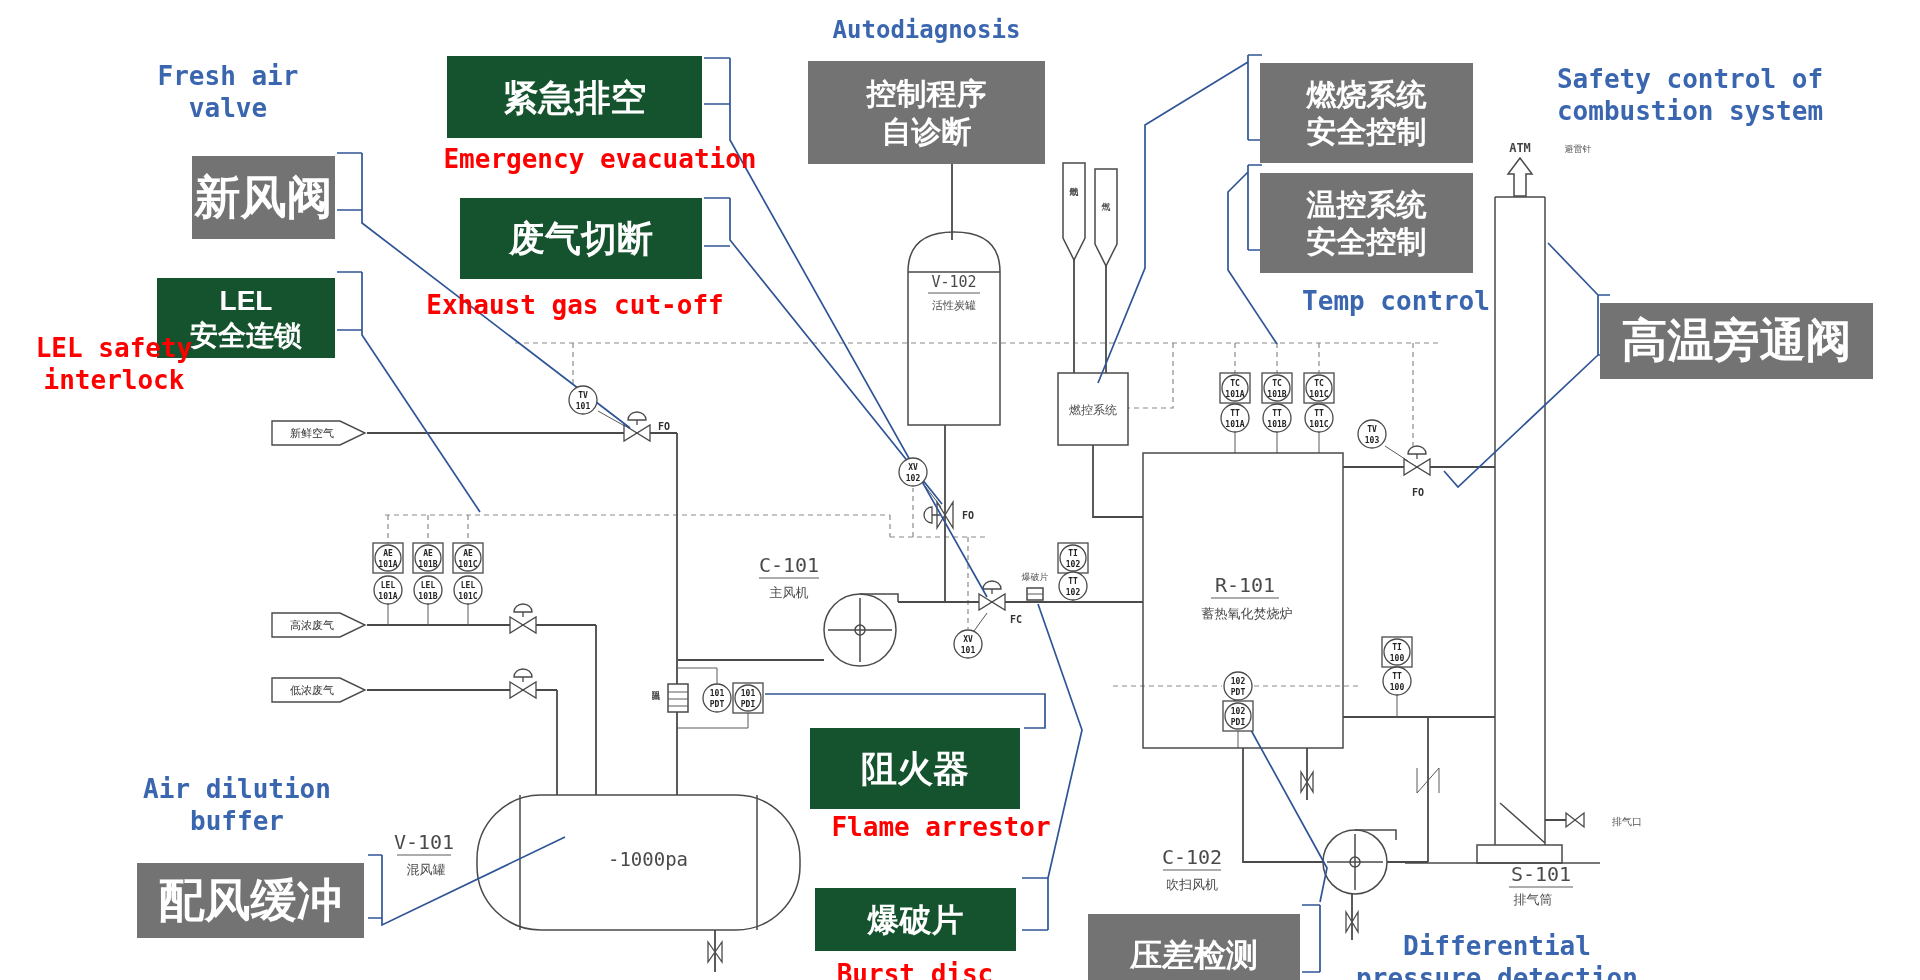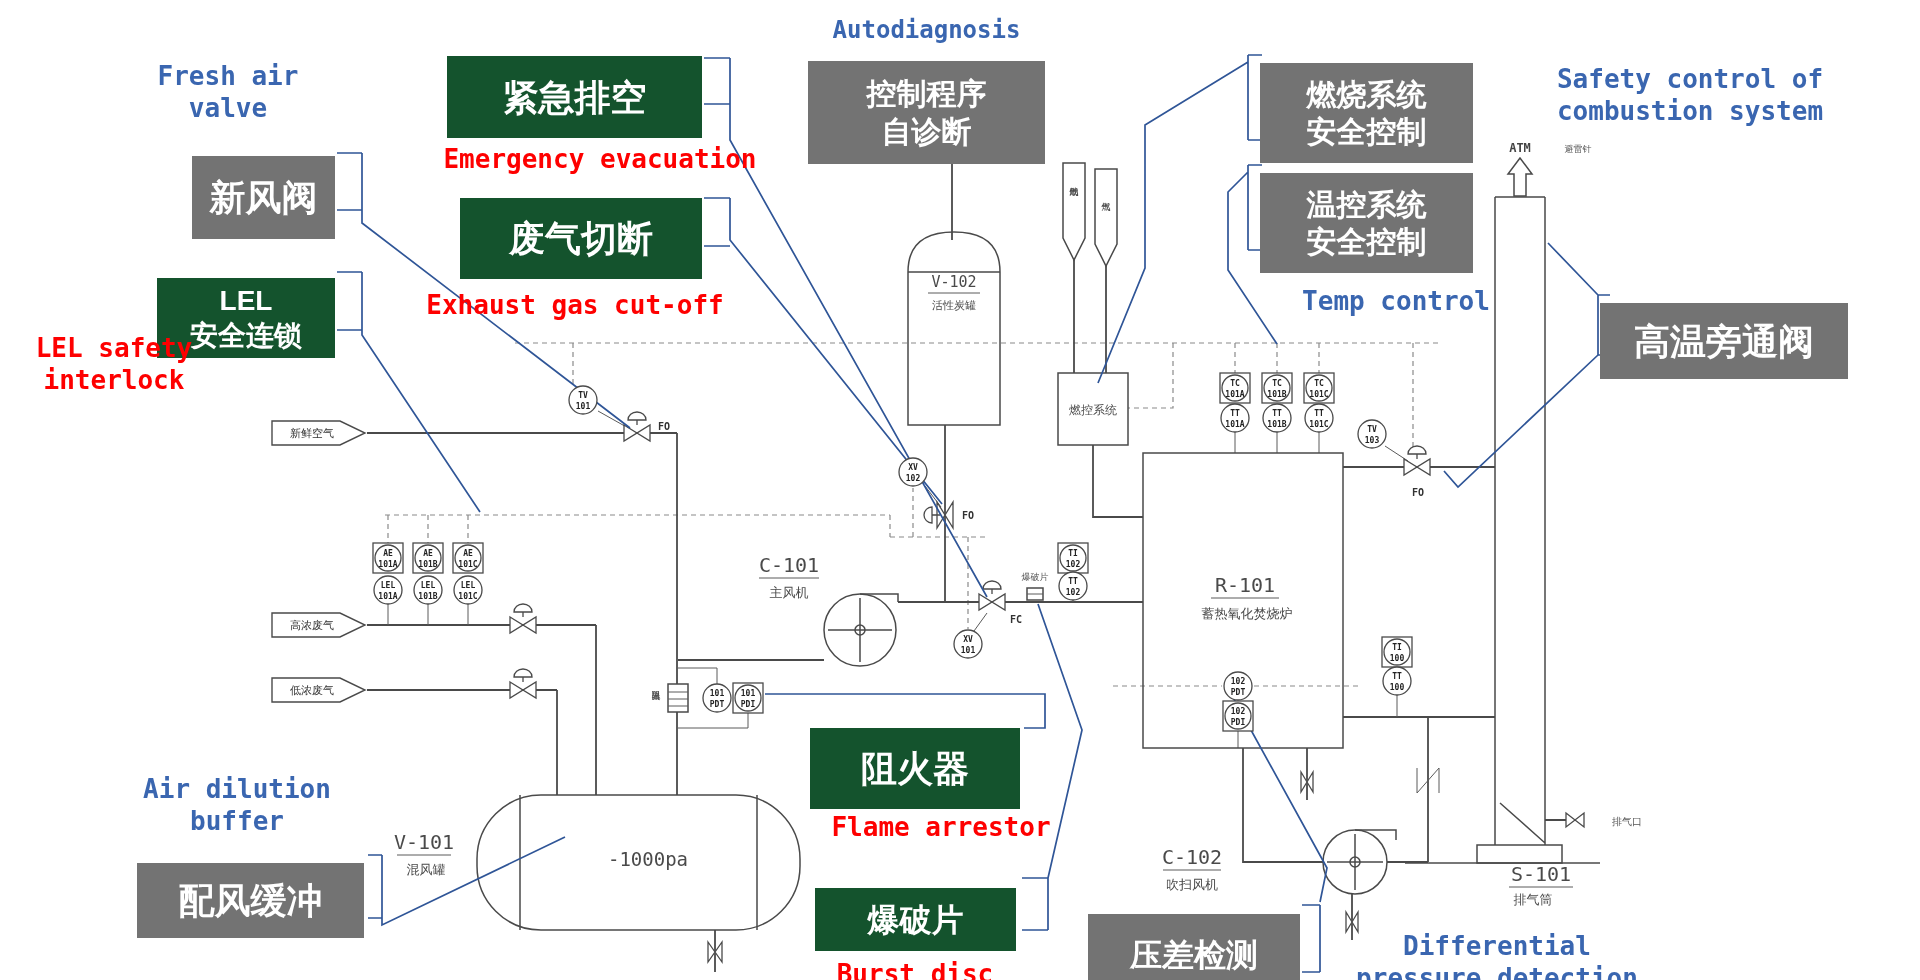--- a/index.html
+++ b/index.html
@@ -6,21 +6,21 @@
   .stage{position:relative;width:1920px;height:980px;background:#fff;overflow:hidden;
          font-family:"Liberation Sans",sans-serif;}
   .stage svg{position:absolute;left:0;top:0;}
   .co{position:absolute;display:flex;align-items:center;justify-content:center;
       text-align:center;white-space:pre-line;font-weight:bold;line-height:1.25;box-sizing:border-box;margin-top:16px;}
   .bluebox{background:#737373;color:#fff;font-family:"Liberation Sans",sans-serif;}
   .redbox{background:#14532d;color:#fff;font-family:"Liberation Sans",sans-serif;}
   .bluetext{color:#3A66B0;font-family:"DejaVu Sans Mono","Liberation Mono",monospace;}
   .redtext{color:#FE0000;font-family:"DejaVu Sans Mono","Liberation Mono",monospace;}
   .fs24{font-size:24px}.fs26{font-size:26px}.fs27{font-size:27px}.fs28{font-size:28px}
-  .fs30{font-size:30px}.fs32{font-size:32px}.fs34{font-size:36px}.fs36{font-size:36px}
+  .fs30{font-size:30px}.fs32{font-size:32px}.fs34{font-size:46px}.fs36{font-size:36px}
   
   .pipe{stroke:#4a4a4a;stroke-width:1.8;fill:none;}
   .thin{stroke:#5a5a5a;stroke-width:1;fill:none;}
   .dash{stroke:#8a8a8a;stroke-width:1.2;fill:none;stroke-dasharray:5 4;}
   .lead{stroke:#2F5597;stroke-width:1.7;fill:none;}
   .eq{stroke:#4a4a4a;stroke-width:1.5;fill:none;}
   .eqfill{stroke:#4a4a4a;stroke-width:1.5;fill:#fff;}
   .valve{stroke:#4a4a4a;stroke-width:1.3;fill:#fff;}
   text{font-family:"DejaVu Sans Mono","Liberation Sans",sans-serif;fill:#4a4a4a;}
   .tcode{font-size:20px;text-anchor:middle;}
@@ -315,21 +315,21 @@
 安全连锁</div>
 <div class="co redtext fs26" style="left:8px;top:312px;width:212px;height:72px">LEL safety
 interlock</div>
 <div class="co bluebox fs30" style="left:1260px;top:47px;width:213px;height:100px">燃烧系统
 安全控制</div>
 <div class="co bluetext fs26" style="left:1488px;top:45px;width:404px;height:68px">Safety control of
 combustion system</div>
 <div class="co bluebox fs30" style="left:1260px;top:157px;width:213px;height:100px">温控系统
 安全控制</div>
 <div class="co bluetext fs26" style="left:1278px;top:268px;width:236px;height:34px">Temp control</div>
-<div class="co bluebox fs34" style="left:1600px;top:287px;width:248px;height:76px">高温旁通阀</div>
+<div class="co bluebox fs34" style="left:1600px;top:287px;width:273px;height:76px">高温旁通阀</div>
 <div class="co bluetext fs26" style="left:104px;top:750px;width:266px;height:78px">Air dilution
 buffer</div>
 <div class="co bluebox fs34" style="left:137px;top:847px;width:227px;height:75px">配风缓冲</div>
 <div class="co redbox fs36" style="left:810px;top:712px;width:210px;height:81px">阻火器</div>
 <div class="co redtext fs26" style="left:793px;top:793px;width:296px;height:36px">Flame arrestor</div>
 <div class="co redbox fs32" style="left:815px;top:872px;width:201px;height:63px">爆破片</div>
 <div class="co redtext fs26" style="left:818px;top:939px;width:194px;height:38px">Burst disc</div>
 <div class="co bluebox fs32" style="left:1088px;top:898px;width:212px;height:82px">压差检测</div>
 <div class="co bluetext fs26" style="left:1312px;top:912px;width:370px;height:68px">Differential
 pressure detection</div>

